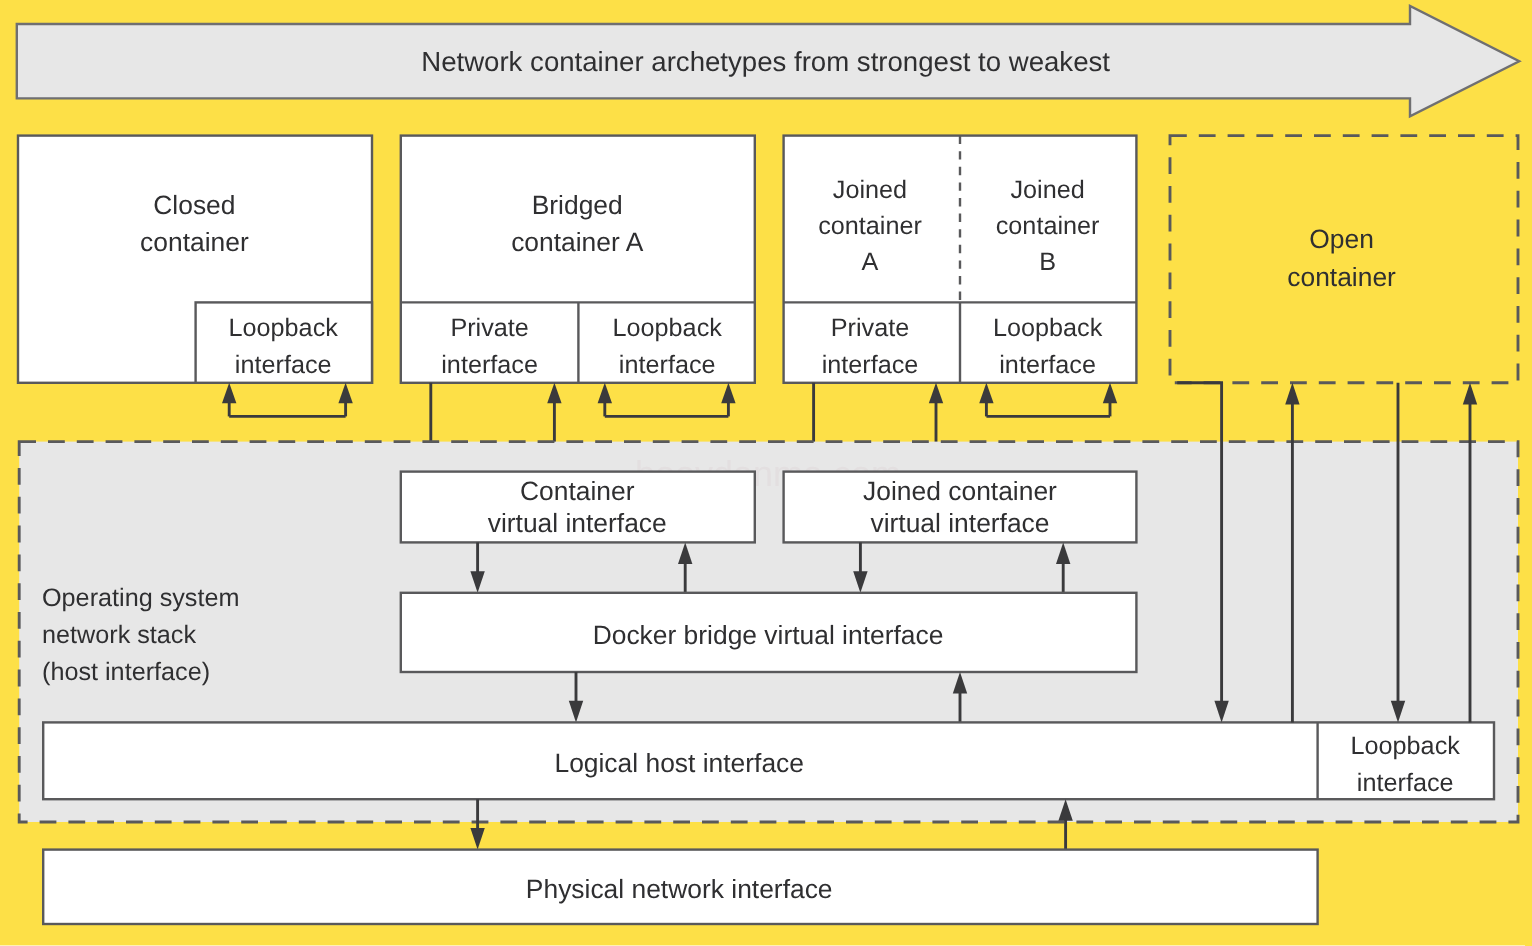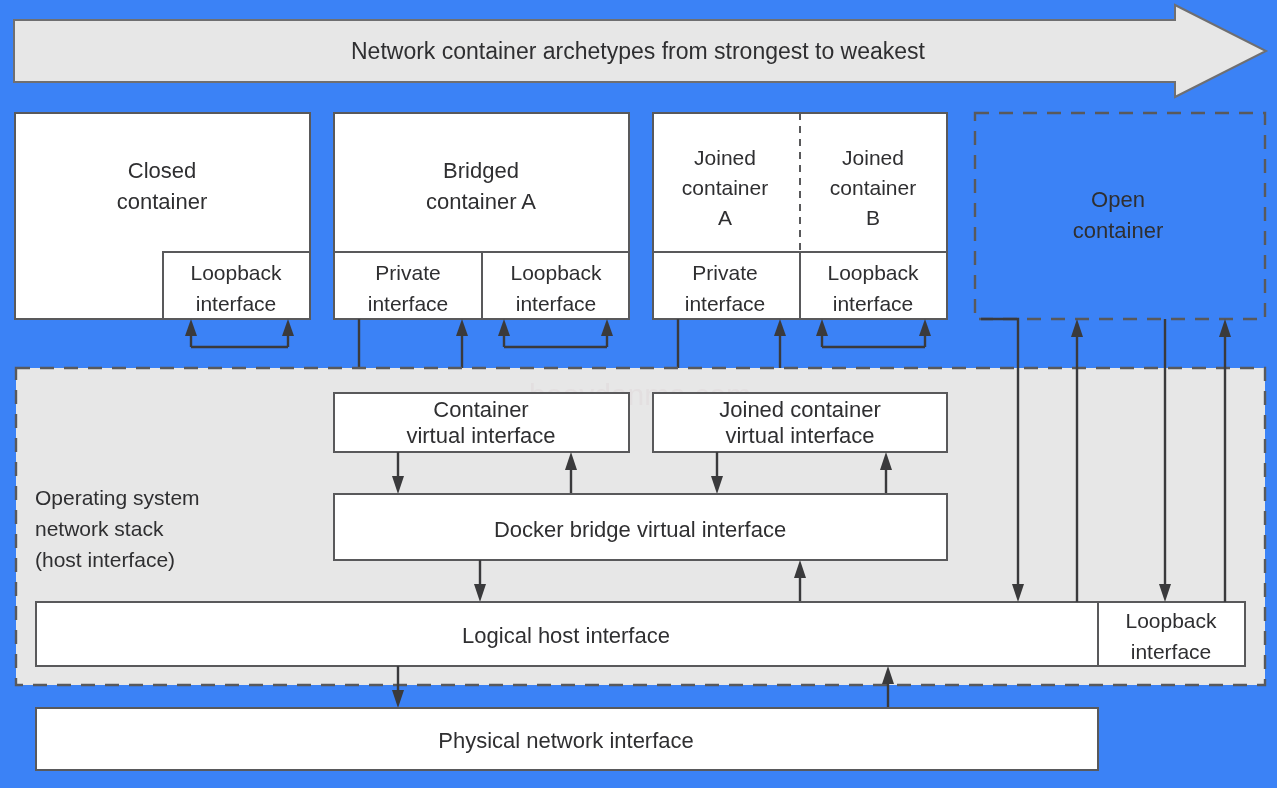--- a/index.html
+++ b/index.html
@@ -1,17 +1,17 @@
 <!DOCTYPE html>
 <html><head>
 <meta charset="utf-8">
 <style>
   html,body{margin:0;padding:0;background:#ffffff;}
   body{font-family:"Liberation Sans", sans-serif;}
-  #stage{position:relative;width:1277px;height:788px;background:#3b82f6;overflow:hidden;}
+  #stage{position:relative;width:1277px;height:788px;background:#fde047;overflow:hidden;}
   svg{position:absolute;left:0;top:0;}
   .solidbox{fill:#ffffff;stroke:#59595b;stroke-width:2;}
   .dashbox{fill:none;stroke:#59595b;stroke-width:2.4;stroke-dasharray:14 10;}
   .osfill{fill:#e7e7e7;}
   .divider{stroke:#59595b;stroke-width:2;}
   .divider-dash{stroke:#59595b;stroke-width:2;stroke-dasharray:7 6;}
   .arw{stroke:#3a3a3c;stroke-width:2.4;fill:none;}
   .arrowhdr{fill:#3a3a3c;}
   .bannerfill{fill:#e7e7e7;stroke:#6f6f71;stroke-width:2;}
   .lbl{font-family:"Liberation Sans", sans-serif;fill:#2f2f31;text-anchor:middle;}

